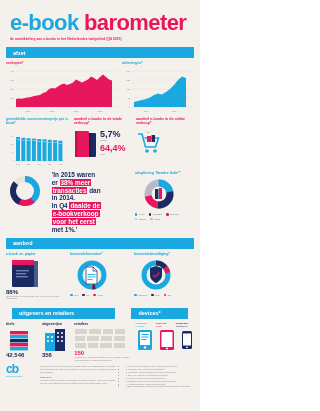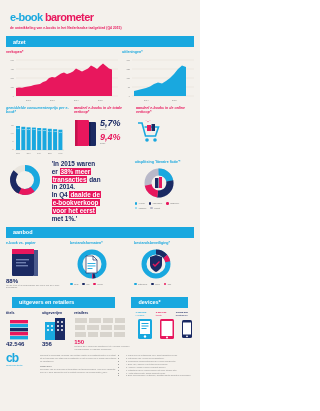--- a/index.html
+++ b/index.html
@@ -1,19 +1,19 @@
 <!DOCTYPE html>
 <html><head>
 <meta charset="utf-8">
 <style>
   html,body{margin:0;padding:0;background:#fff;}
   body{width:200px;height:411px;font-family:"Liberation Sans",sans-serif;overflow:hidden;position:relative;background:#f2efe9;}
   .page{width:200px;height:411px;position:relative;background:#f4f1ec;}
   .hdr{padding:12px 10px 2px 10px;}
-  .title{font-size:11px;font-weight:700;letter-spacing:-0.6px;line-height:1;}
+  .title{font-size:22px;font-weight:700;letter-spacing:-0.6px;line-height:1;}
   .t1{color:#19a8df;}
   .t2{color:#e8175d;}
   .sub{font-size:3.3px;color:#e8175d;margin-top:3px;font-weight:600;letter-spacing:.05px;}
   .band{background:#19a8df;color:#fff;font-size:5.5px;font-weight:700;padding:2.5px 7px;margin:4px 6px 0 6px;}
   .secttl{font-size:3.6px;font-weight:700;margin:0 0 2px 0;}
   .pink{color:#e8175d;}
   .blue{color:#19a8df;}
   .navy{color:#1b2a63;}
   .row{display:flex;}
   svg{display:block;}
@@ -84,21 +84,21 @@
         <text class="axlbl" x="8" y="23" text-anchor="end">150</text>
         <text class="axlbl" x="8" y="32" text-anchor="end">75</text>
         <text class="axlbl" x="8" y="41" text-anchor="end">0</text>
         <polygon fill="#19a8df" points="12,35 16,34 20,33 24,32 28,30.5 32,28 36,26.5 40,27.5 44,25 48,22 52,18 56,13 60,9.5 64,11 64,40 12,40"></polygon>
         <text class="axlbl" x="22" y="44.5">2014</text>
         <text class="axlbl" x="50" y="44.5">2015</text>
       </svg>
     </div>
   </div>
 
-  <div class="row" style="margin:4px 6px 0 6px;gap:4px;font-style:italic;">
+  <div class="row" style="margin:4px 6px 0 6px;gap:4px;">
 
     <div style="flex:1.1;">
       <div class="secttl blue" style="min-height:9px;">gemiddelde consumentenprijs per e-book*</div>
       <svg viewBox="0 0 58 40" width="58" height="40">
         <line x1="9" y1="33" x2="58" y2="33" stroke="#ccc8c1" stroke-width=".4"></line>
         <text class="axlbl" x="7.5" y="9" text-anchor="end">10</text>
         <text class="axlbl" x="7.5" y="17" text-anchor="end">7,5</text>
         <text class="axlbl" x="7.5" y="25" text-anchor="end">5</text>
         <text class="axlbl" x="7.5" y="33" text-anchor="end">0</text>
         <g fill="#19a8df">
@@ -138,21 +138,21 @@
       <div class="row" style="gap:2px;align-items:center;">
         <svg width="24" height="30" viewBox="0 0 24 30">
           <rect x="1" y="3" width="14" height="26" rx="1" fill="#e8175d"></rect>
           <rect x="1" y="3" width="2.5" height="26" fill="#c4124d"></rect>
           <rect x="15" y="5" width="7" height="24" rx="1" fill="#1b2a63"></rect>
           <rect x="15" y="5" width="1.5" height="24" fill="#12194a"></rect>
         </svg>
         <div>
           <div class="big navy">5,7%</div>
           <div class="tiny2">digitaal</div>
-          <div class="big pink" style="margin-top:2px;">9,4%</div>
+          <div class="big pink" style="margin-top:2px;">64,4%</div>
           <div class="tiny2">fysiek</div>
         </div>
       </div>
     </div>
 
     <div style="flex:1;">
       <div class="secttl pink" style="min-height:9px;">aandeel e-books in de online verkoop*</div>
       <div class="row" style="gap:2px;align-items:center;">
         <svg width="24" height="30" viewBox="0 0 24 30">
           <path d="M2 6 h4 l3.5 13 h10 l3-9 h-14" fill="none" stroke="#19a8df" stroke-width="1.6"></path>

